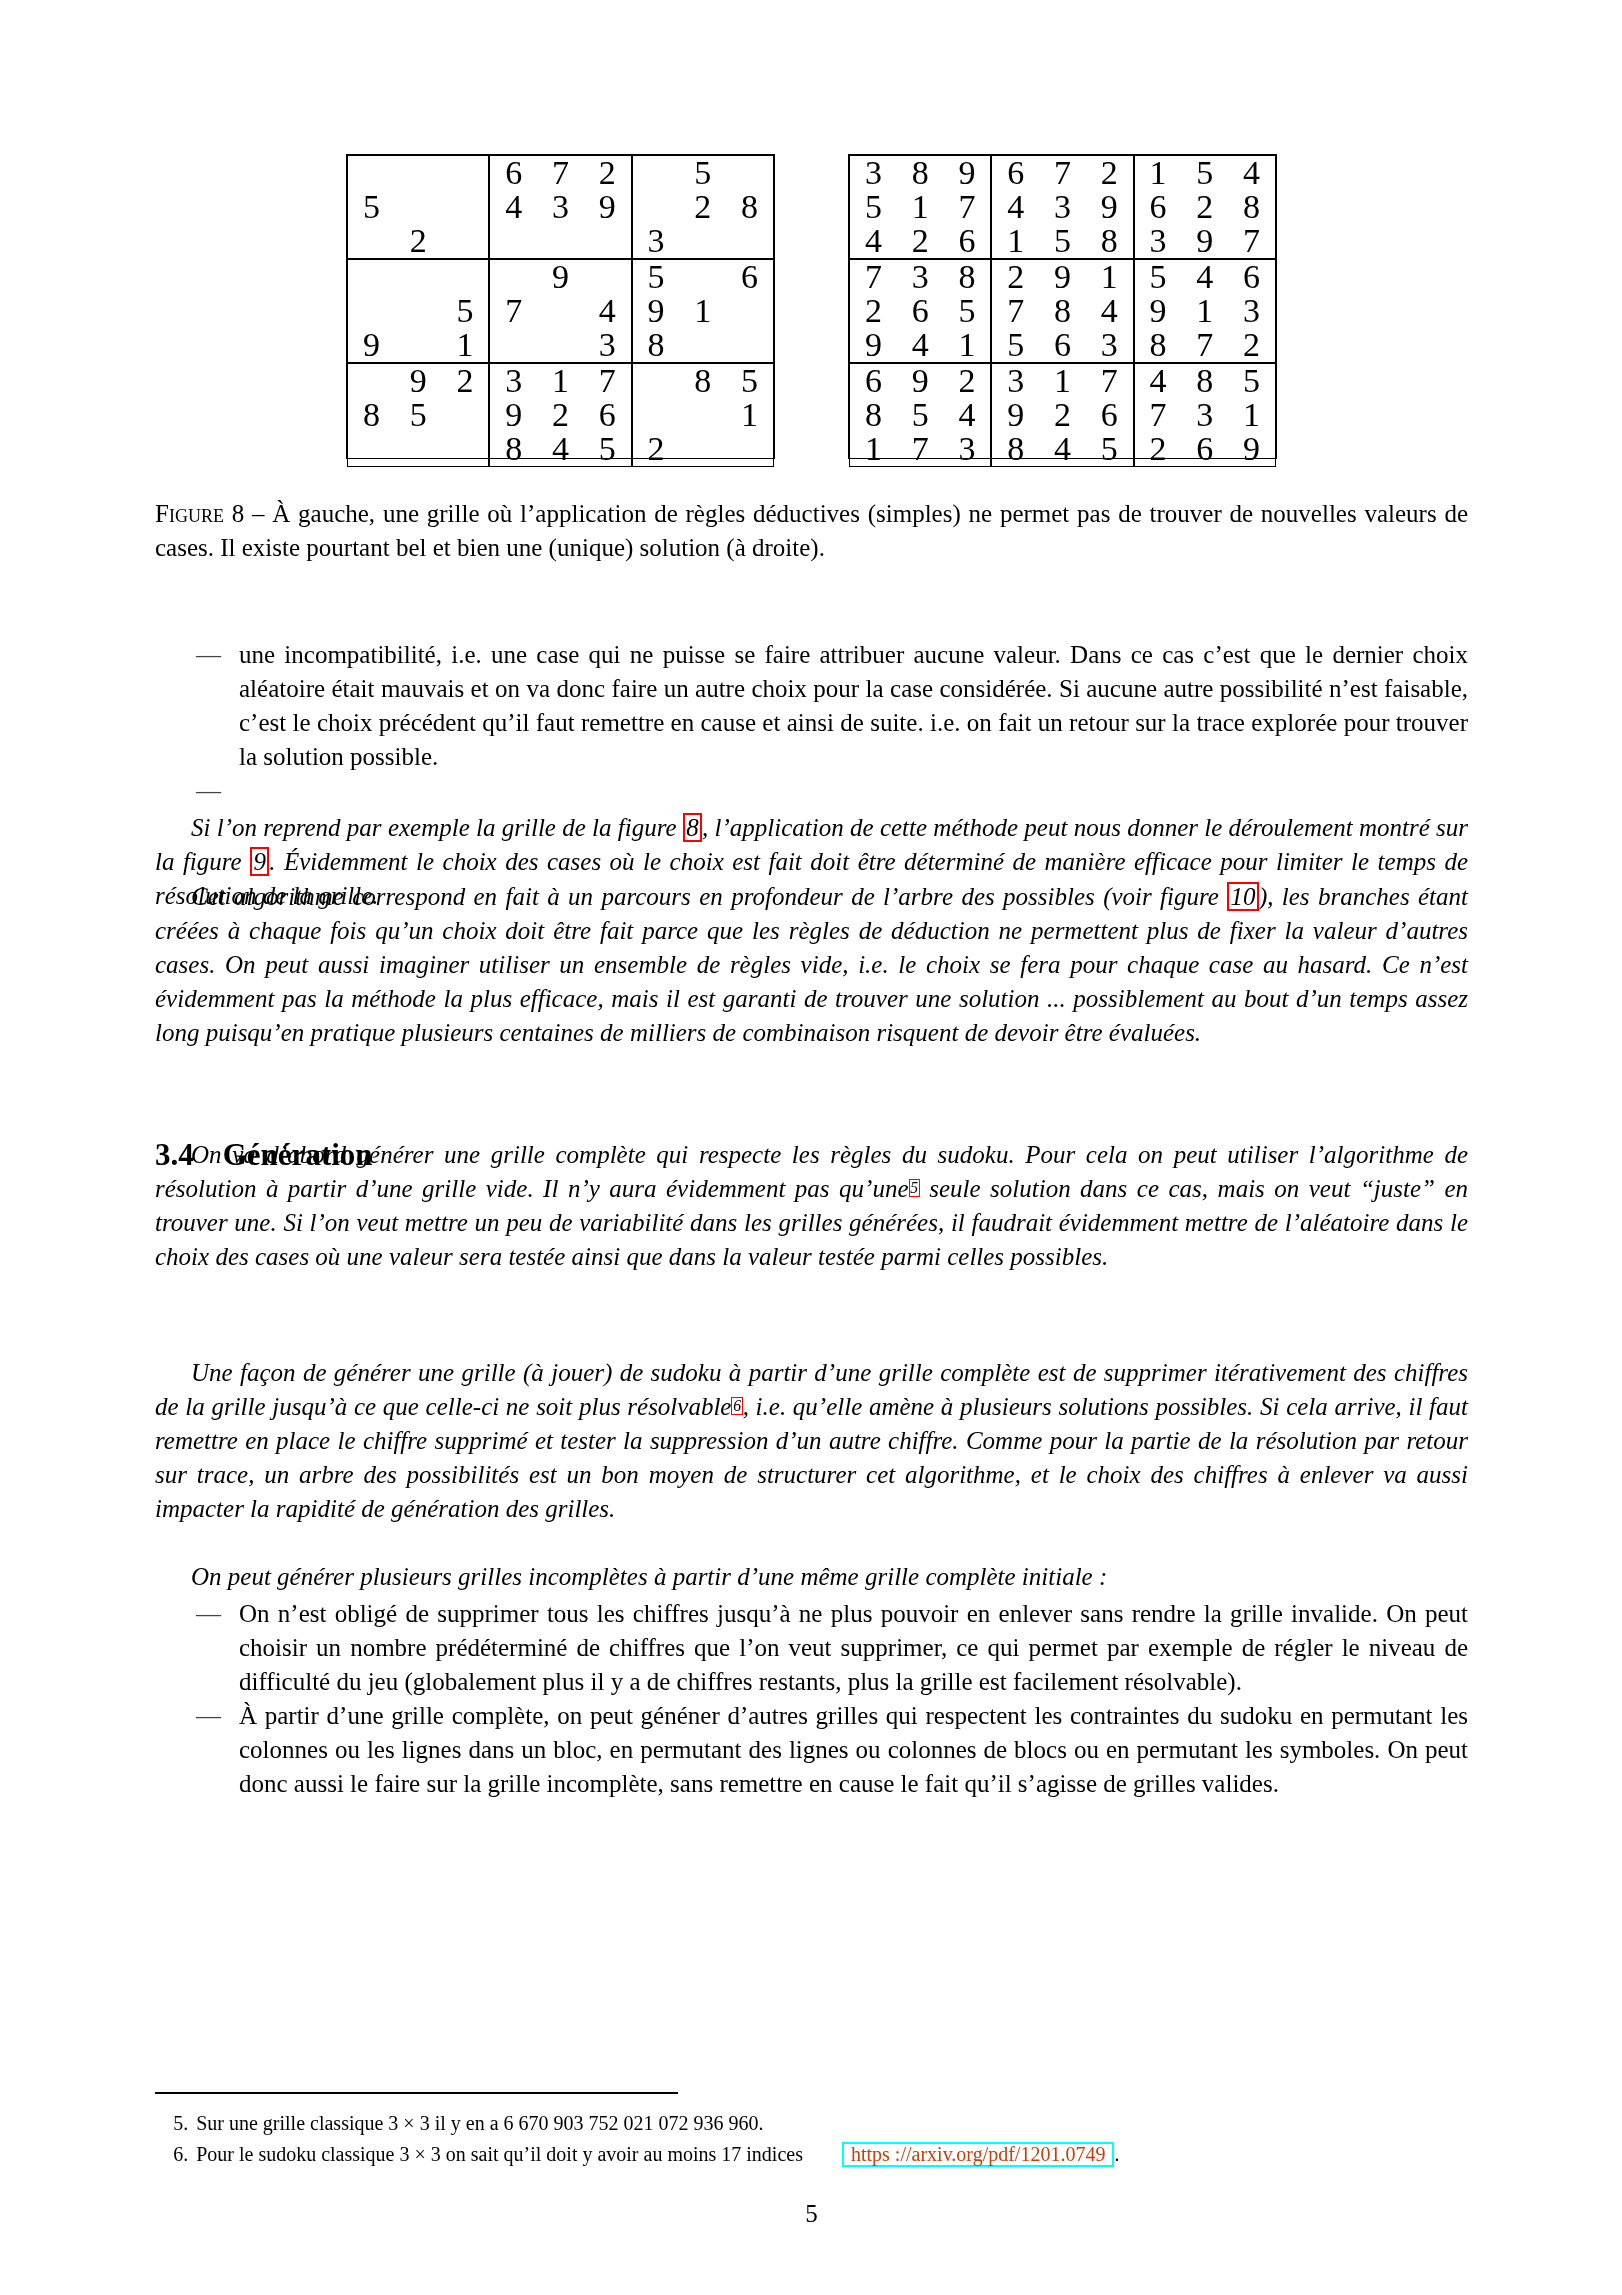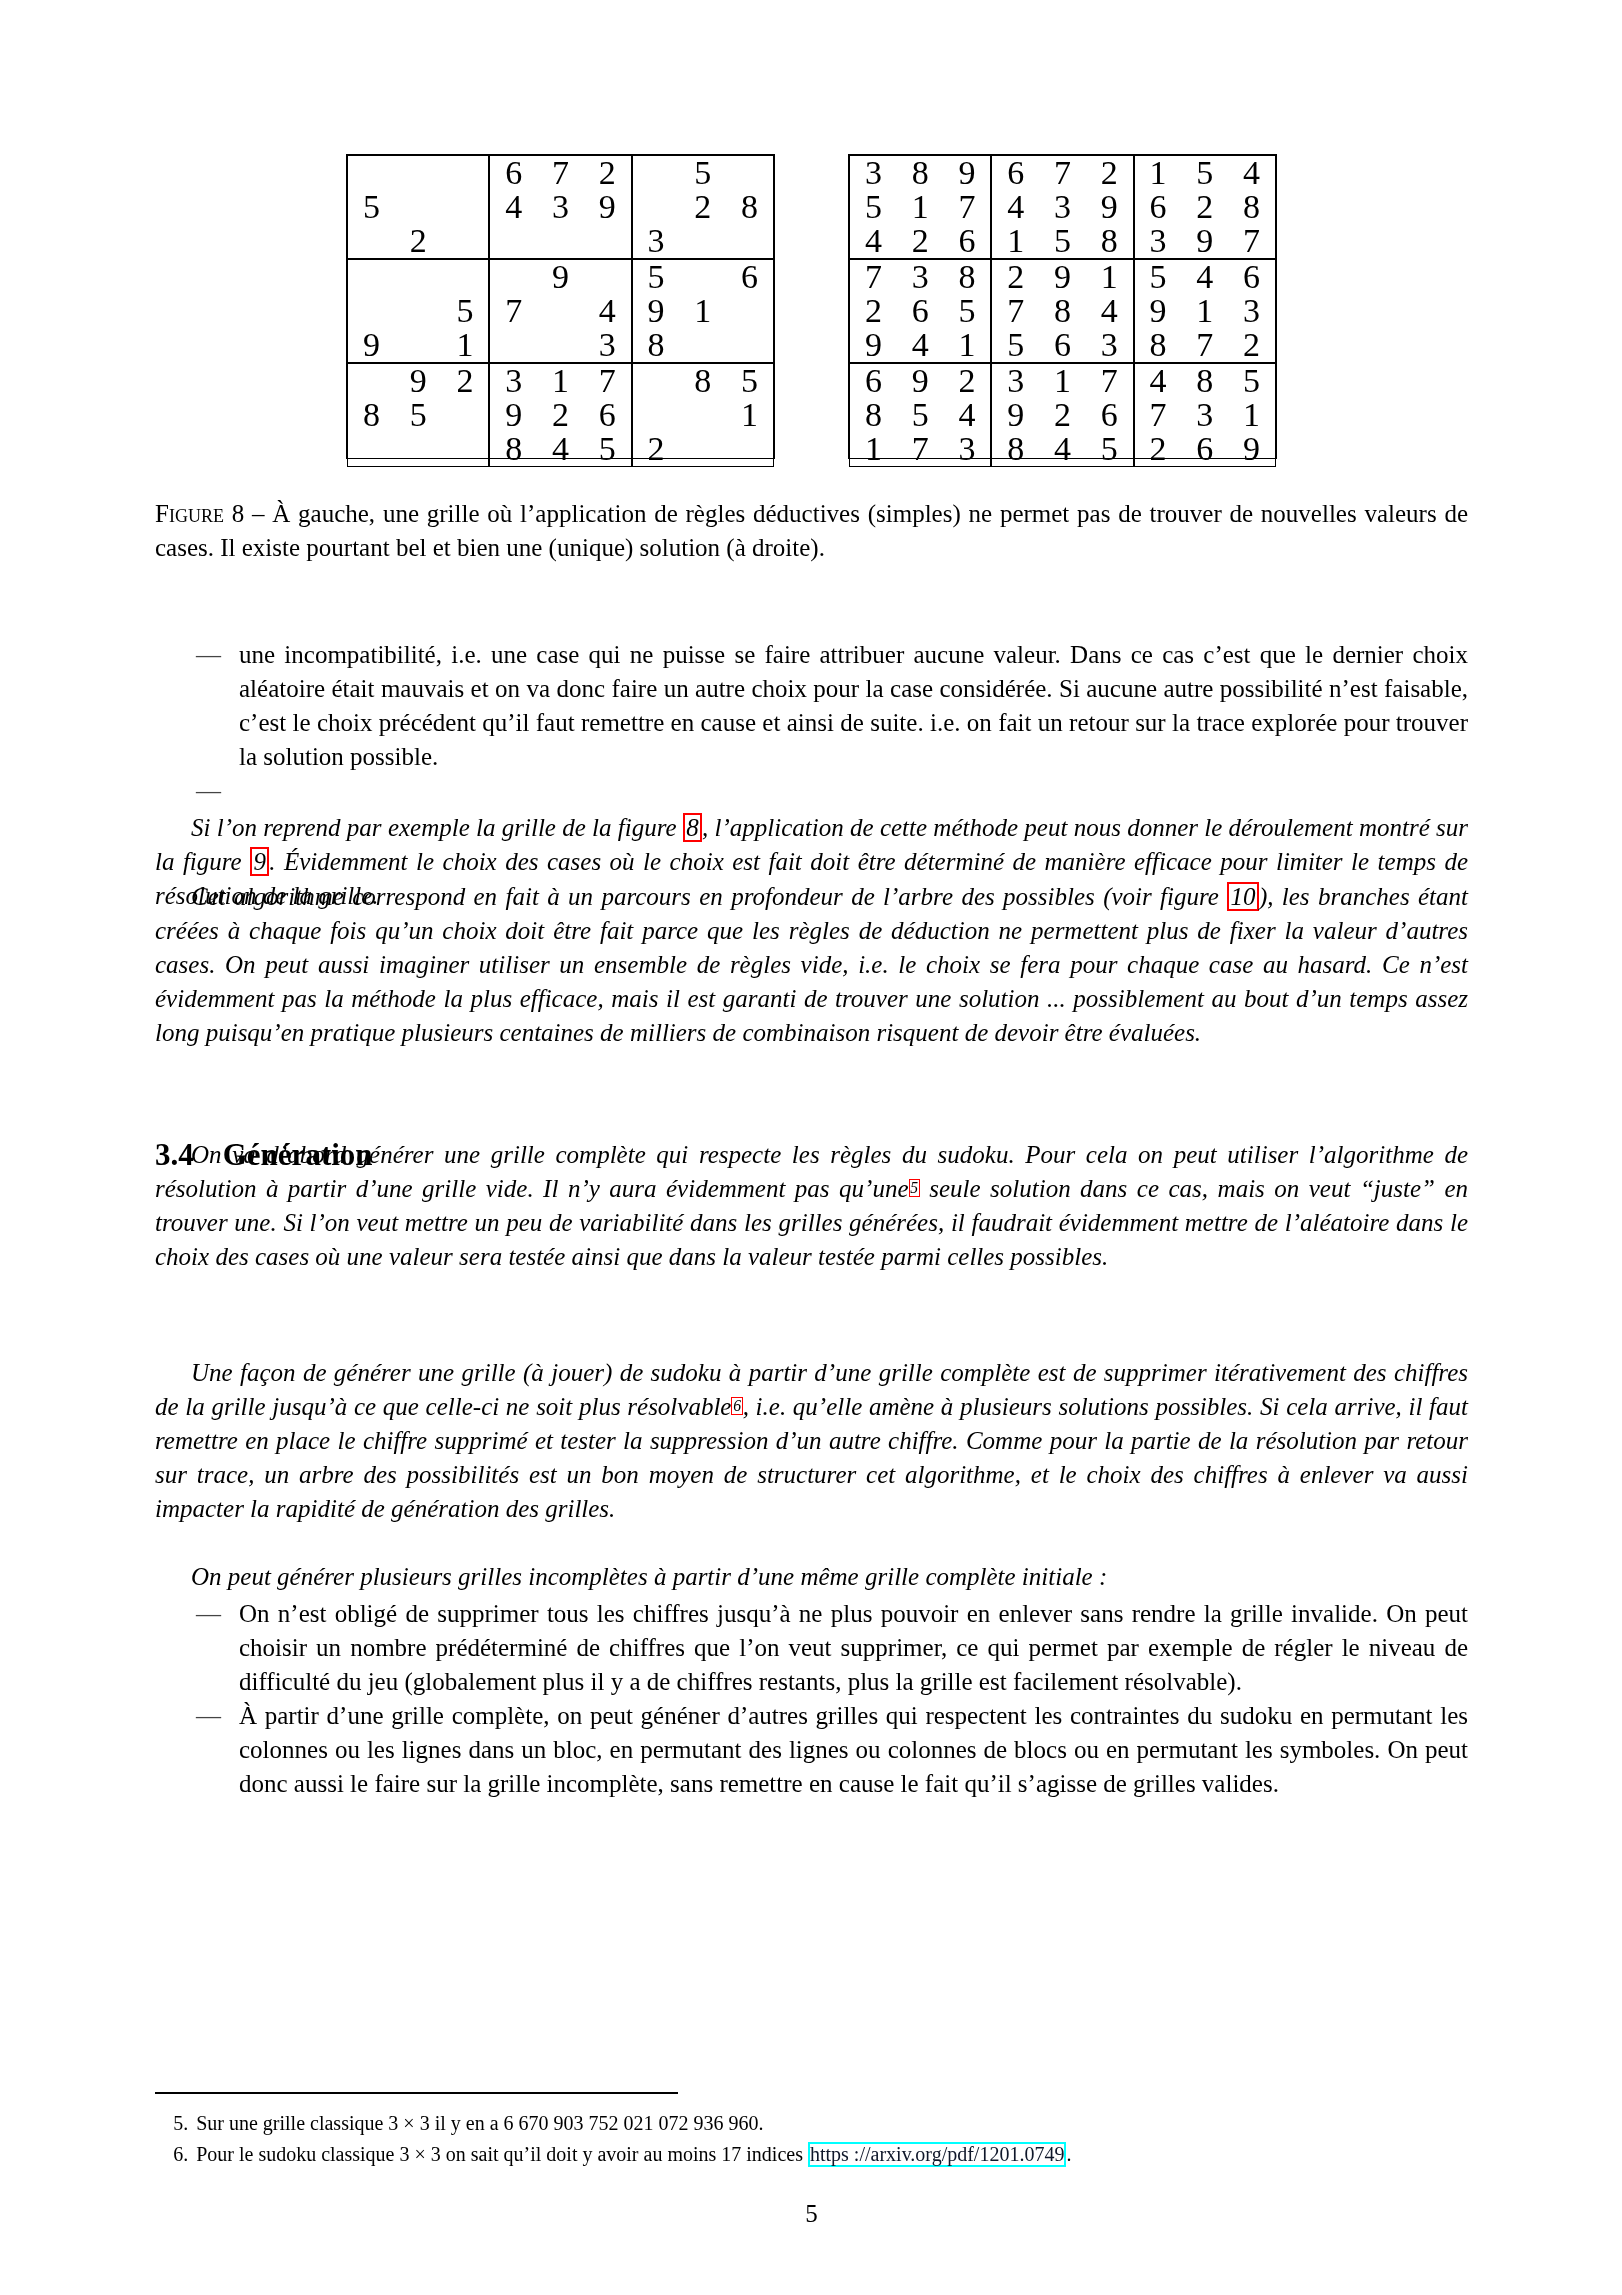--- a/index.html
+++ b/index.html
@@ -27,22 +27,22 @@
 
   
   .dash-list { }
   .dash-item { position:relative; padding-left:84px; }
   .dash-glyph { position:absolute; left:41px; top:0; color:#444; }
 
   
   .refbox { border:2px solid var(--ref_red,#fe0000); padding:0 1.3px; color:#000;
             text-decoration:none; display:inline-block; line-height:1.0; text-indent:0; }
   sup.refbox { font-size:15.7px; padding:0 0.7px; border-width:1.3px; vertical-align:3.9px; line-height:1; }
-  .urlbox { border:2.6px solid var(--link_cyan,#00ffff); padding:0 0; color:#0f172a;
-            text-decoration:none; display:inline-block; line-height:1.05; }
+  .urlbox { border:2.6px solid var(--link_cyan,#00ffff); padding:0 7px; color:#c2410c;
+            text-decoration:none; display:inline-block; line-height:1.05;margin-left:34px; }
 
   
   .heading { top:1137px; font-size:31px; font-weight:bold; }
   .sec-num { margin-right:29px;margin-top:8px; }
 
   
   .list1    { top:638px; }
   .para-fig { top:811px; }
   .para-algo{ top:880px; }
   .gen-p1   { top:1138px; }

